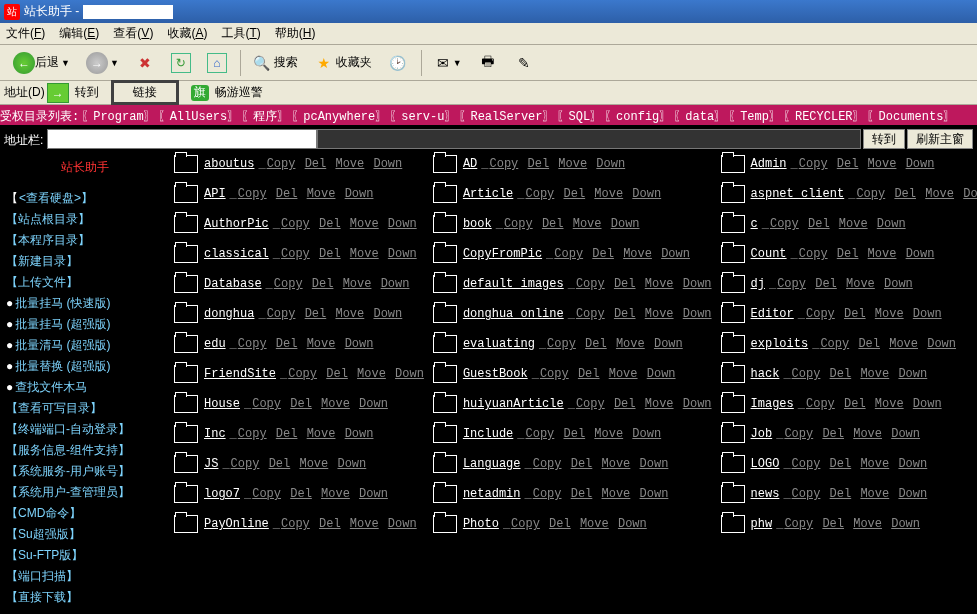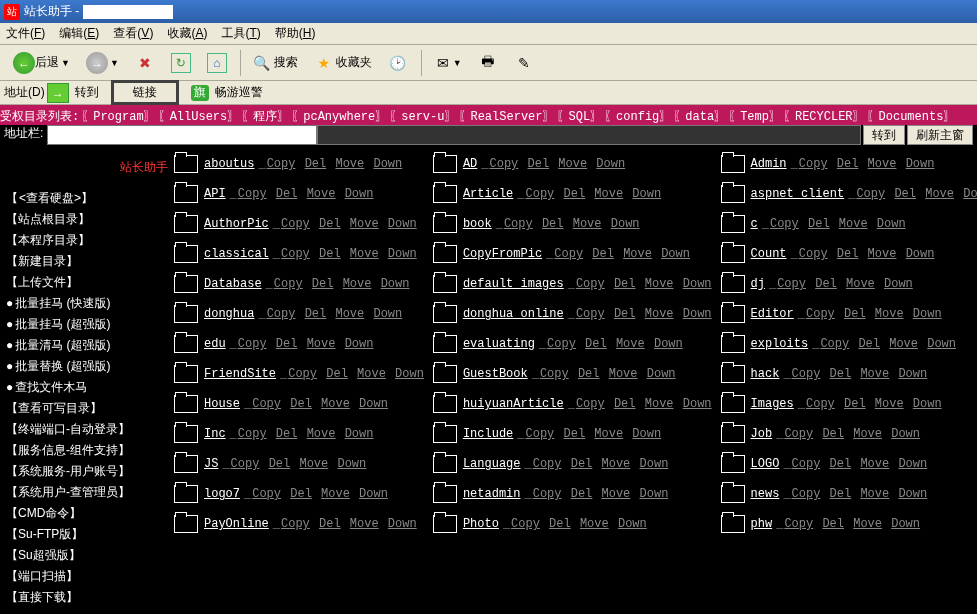--- a/index.html
+++ b/index.html
@@ -30,32 +30,32 @@
 .addr-bar .lbl { color: #000; }
 .addr-bar input { flex: 1; height: 20px; border: 1px solid #7f9db9; padding: 0 4px; font-family: "Courier New", monospace; font-size: 12px; background: #fff; }
 .addr-bar .go { width: 22px; height: 20px; background: #6c3; display: inline-flex; align-items: center; justify-content: center; color: #fff; margin-left: 2px; border: 1px solid #393; }
 .addr-bar .txt { margin: 0 6px; color: #000; }
 
 
 .quick-dirs { background: #be185d; color: #fff; height: 20px; display: flex; align-items: flex-end; padding: 0 0; font-family: "Courier New", SimSun, monospace; font-size: 12px; white-space: nowrap; overflow: hidden; }
 .quick-dirs .q { color: #fff; margin-right: 2px; }
 
 
-.addr2 { background: #000; height: 24px; display: flex; align-items: flex-start; padding: 0 4px; }
+.addr2 { background: #000; height: 24px; display: flex; align-items: flex-end; padding: 0 4px; }
 .addr2 .lbl { color: #fff; font-size: 12px; margin-right: 4px; }
 .addr2 .in1 { width: 270px; height: 20px; border: 1px solid #777; background: #fff; }
 .addr2 .in2 { flex: 1; height: 20px; border: 1px solid #777; background: #333; margin-left: 0; }
 .addr2 .btns { display: flex; }
 .addr2 .b { background: #ece9d8; border: 1px solid #888; height: 20px; padding: 0 8px; margin-left: 2px; font-size: 12px; display: flex; align-items: center; cursor: default; }
 
 
 .main { display: flex; height: calc(614px - 23px - 22px - 36px - 24px - 20px - 24px); background: #000; }
 .sidebar { width: 170px; background: #000; color: #fff; overflow: hidden; padding: 4px 2px; }
-.sidebar .title { color: #f33; text-align: right; font-size: 12px; padding: 6px 0 12px; }
-.sidebar .item { color: #ffffff; font-size: 12px; padding: 2px 4px; cursor: default; white-space: nowrap; }
+.sidebar .title { color: #f33; text-align: center; font-size: 12px; padding: 6px 0 12px; }
+.sidebar .item { color: #7dd3fc; font-size: 12px; padding: 2px 4px; cursor: default; white-space: nowrap; }
 .sidebar .item.star::before { content: "★"; color: #fff; margin-right: 1px; }
 .sidebar .item.dot::before { content: "●"; color: #fff; margin-right: 2px; }
 .sidebar .item.br::before { content: "【"; }
 .sidebar .item.br::after { content: "】"; }
 
 .content { flex: 1; background: #000; color: #fff; overflow: auto; padding: 6px 4px; }
 .grid { display: grid; grid-template-columns: repeat(3, 1fr); column-gap: 8px; row-gap: 12px; }
 .folder { display: flex; align-items: center; font-family: "Courier New", SimSun, monospace; font-size: 12px; white-space: nowrap; }
 .folder .fic { width: 24px; height: 18px; border: 1px solid #fff; background: #000; position: relative; margin-right: 6px; flex-shrink: 0; }
 .folder .fic::before { content: ""; position: absolute; top: -4px; left: 0; width: 10px; height: 4px; border: 1px solid #fff; border-bottom: none; background: #000; }
@@ -174,22 +174,22 @@
         <div class="item dot">批量挂马 (超强版)</div>
         <div class="item dot">批量清马 (超强版)</div>
         <div class="item dot">批量替换 (超强版)</div>
         <div class="item dot">查找文件木马</div>
         <div class="item br">查看可写目录</div>
         <div class="item br">终端端口-自动登录</div>
         <div class="item br">服务信息-组件支持</div>
         <div class="item br">系统服务-用户账号</div>
         <div class="item br">系统用户-查管理员</div>
         <div class="item br">CMD命令</div>
+        <div class="item br">Su超强版</div>
         <div class="item br">Su-FTP版</div>
-        <div class="item br">Su超强版</div>
         <div class="item br">端口扫描</div>
         <div class="item br">直接下载</div>
       </div>
   </div>
   <div class="content">
     <div class="grid" id="folder-grid">
         <div class="folder">
           <span class="fic"></span>
           <span class="name u">aboutus</span>
           <span class="acts">_<span>Copy</span> <span>Del</span> <span>Move</span> <span>Down</span></span>

